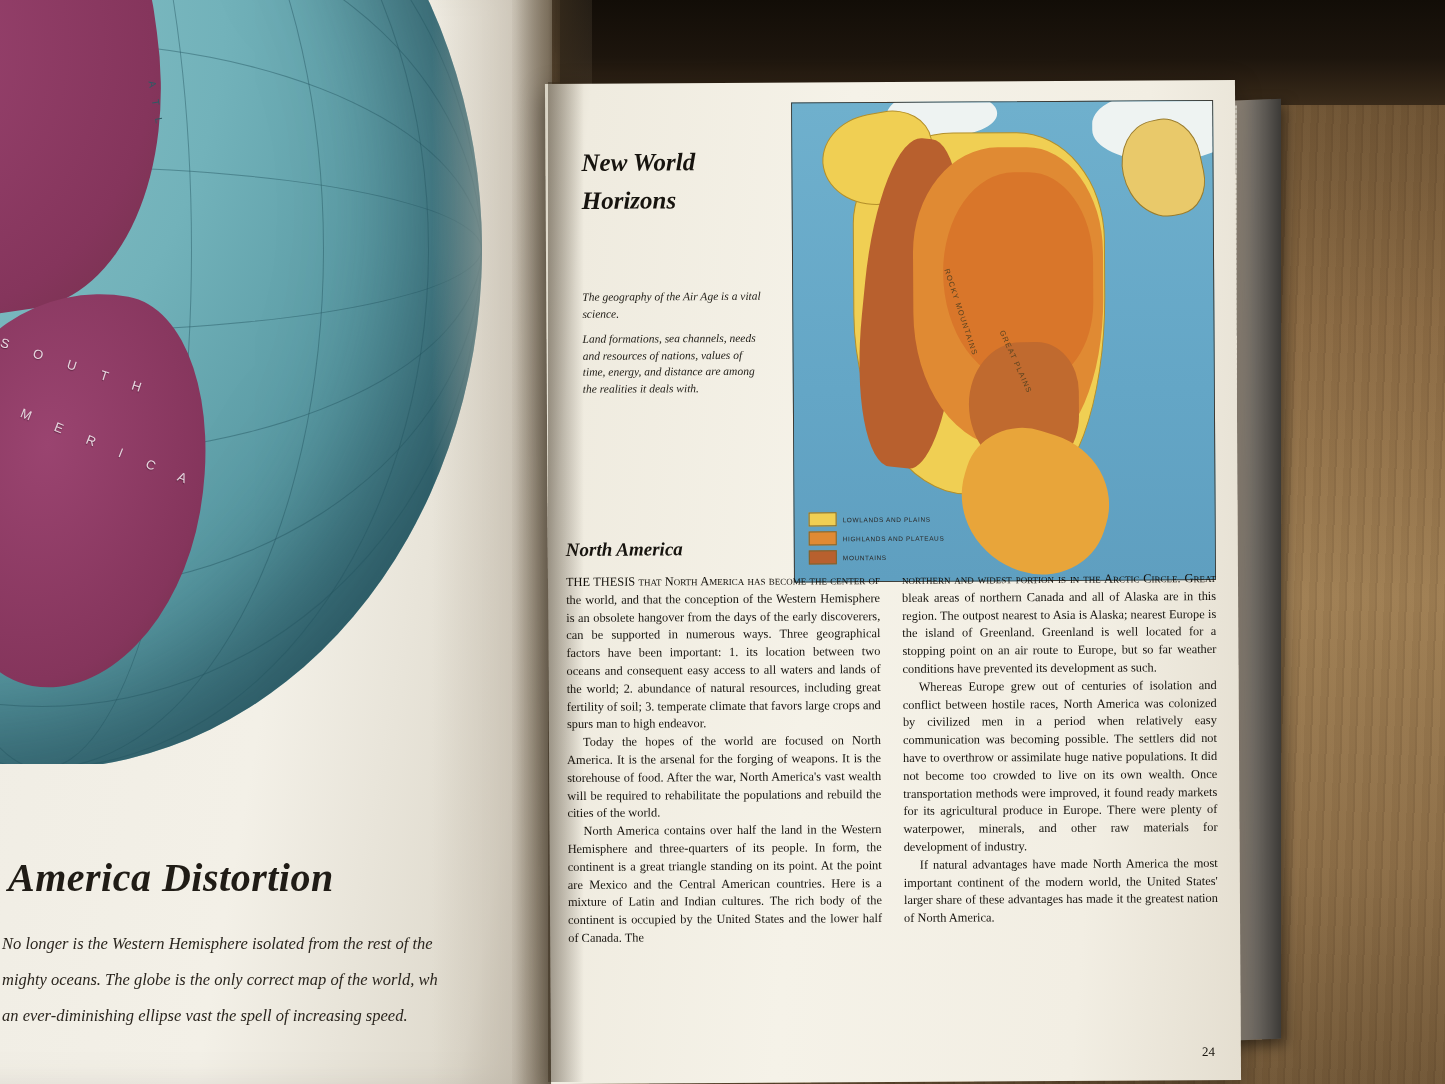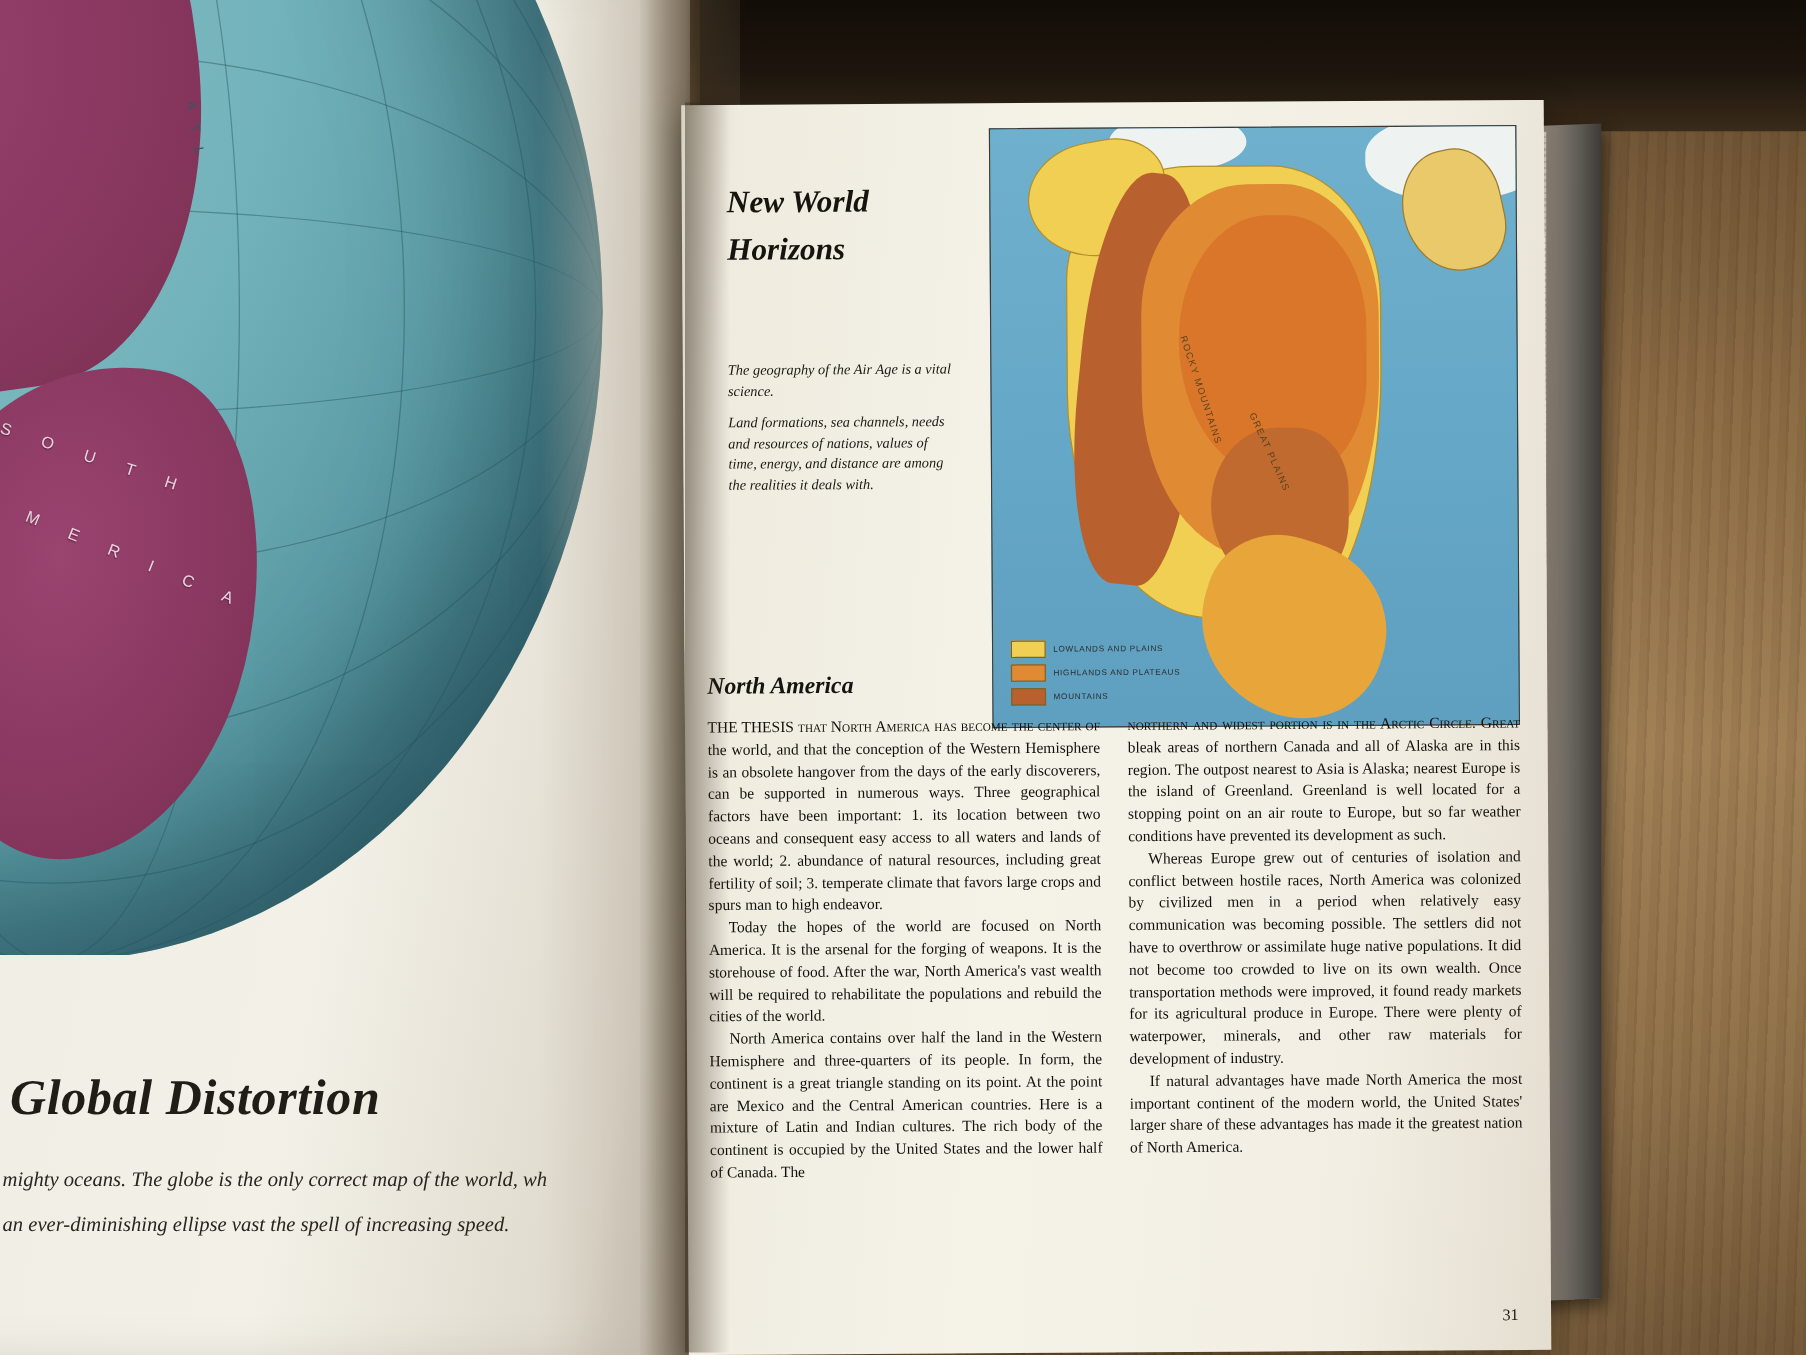--- a/index.html
+++ b/index.html
@@ -362,22 +362,23 @@
           <div class="landmass na"></div>
           <div class="landmass sa"></div>
 
           <div class="globe-label lbl-continent" style="left:395px;top:630px;transform:rotate(18deg);">S O U T H</div>
           <div class="globe-label lbl-continent" style="left:380px;top:705px;transform:rotate(22deg);">A M E R I C A</div>
 
           <div class="globe-label lbl-ocean" style="left:530px;top:370px;transform:rotate(80deg);">A T L</div>
         </div>
       </div>
 
-      <div class="left-headline">Global Distortion</div>
+      <div class="left-headline">America Distortion</div>
       <div class="left-sub">
+        <span>No longer is the Western Hemisphere isolated from the rest of the</span>
         <span>mighty oceans. The globe is the only correct map of the world, wh</span>
         <span>an ever-diminishing ellipse vast the spell of increasing speed.</span>
       </div>
       <div class="fade-right"></div>
     </div>
 
     <div class="gutter"></div>
 
     <div class="right-page">
       <div class="rp article-title">New World Horizons</div>
@@ -430,18 +431,18 @@
           <p>Today the hopes of the world are focused on North America. It is the arsenal for the forging of weapons. It is the storehouse of food. After the war, North America's vast wealth will be required to rehabilitate the populations and rebuild the cities of the world.</p>
           <p>North America contains over half the land in the Western Hemisphere and three-quarters of its people. In form, the continent is a great triangle standing on its point. At the point are Mexico and the Central American countries. Here is a mixture of Latin and Indian cultures. The rich body of the continent is occupied by the United States and the lower half of Canada. The</p>
         </div>
         <div class="col">
           <p class="first">northern and widest portion is in the Arctic Circle. Great bleak areas of northern Canada and all of Alaska are in this region. The outpost nearest to Asia is Alaska; nearest Europe is the island of Greenland. Greenland is well located for a stopping point on an air route to Europe, but so far weather conditions have prevented its development as such.</p>
           <p>Whereas Europe grew out of centuries of isolation and conflict between hostile races, North America was colonized by civilized men in a period when relatively easy communication was becoming possible. The settlers did not have to overthrow or assimilate huge native populations. It did not become too crowded to live on its own wealth. Once transportation methods were improved, it found ready markets for its agricultural produce in Europe. There were plenty of waterpower, minerals, and other raw materials for development of industry.</p>
           <p>If natural advantages have made North America the most important continent of the modern world, the United States' larger share of these advantages has made it the greatest nation of North America.</p>
         </div>
       </div>
 
-      <div class="rp folio">31</div>
+      <div class="rp folio">24</div>
     </div>
 
     <div class="page-shadow"></div>
   </div>
 </div>
 
 </body></html>

